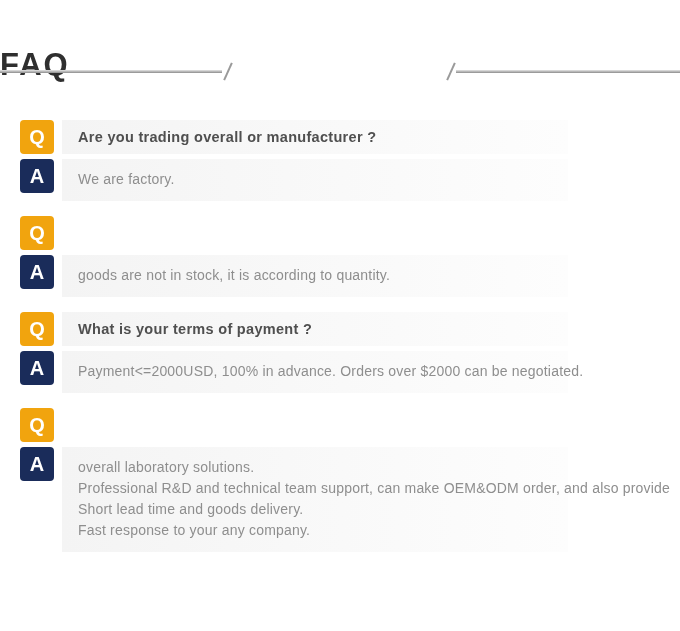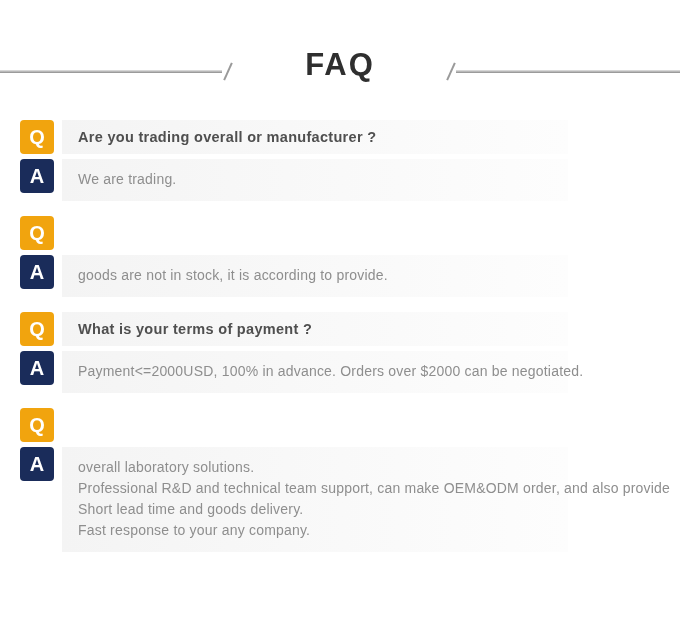--- a/index.html
+++ b/index.html
@@ -12,21 +12,21 @@
     width:680px;
     height:631px;
     background:#ffffff;
     overflow:hidden;
   }
 
   
   .faq-header { position:relative; height:120px; }
   .faq-title {
     padding-top:48px;
-    text-align:center;
+    text-align:left;
     font-size:31px;
     font-weight:bold;
     letter-spacing:2px;
     line-height:34px;
     color:var(--title-color,#2f2f2f);
   }
   .header-line {
     position:absolute;
     top:70px;
     height:3px;
@@ -121,40 +121,40 @@
       </div>
       <div class="question-bar">Are you trading overall or manufacturer ?</div>
     </div>
     <div class="a-row">
       <div class="badge a">
         <span>A</span>
       </div>
       <div class="answer-area">
         <div class="answer-bg"></div>
         <div class="answer-text">
-              <div>We are trading.</div>
-            </div>
-      </div>
-    </div>
-  </div>
-
-  <div class="qa-block">
-    <div class="q-row">
-      <div class="badge q">
-        <span>Q</span>
-      </div>
-    </div>
-    <div class="a-row">
-      <div class="badge a">
-        <span>A</span>
-      </div>
-      <div class="answer-area">
-        <div class="answer-bg"></div>
-        <div class="answer-text">
-              <div>goods are not in stock, it is according to provide.</div>
+              <div>We are factory.</div>
+            </div>
+      </div>
+    </div>
+  </div>
+
+  <div class="qa-block">
+    <div class="q-row">
+      <div class="badge q">
+        <span>Q</span>
+      </div>
+    </div>
+    <div class="a-row">
+      <div class="badge a">
+        <span>A</span>
+      </div>
+      <div class="answer-area">
+        <div class="answer-bg"></div>
+        <div class="answer-text">
+              <div>goods are not in stock, it is according to quantity.</div>
             </div>
       </div>
     </div>
   </div>
 
   <div class="qa-block">
     <div class="q-row">
       <div class="badge q">
         <span>Q</span>
       </div>

